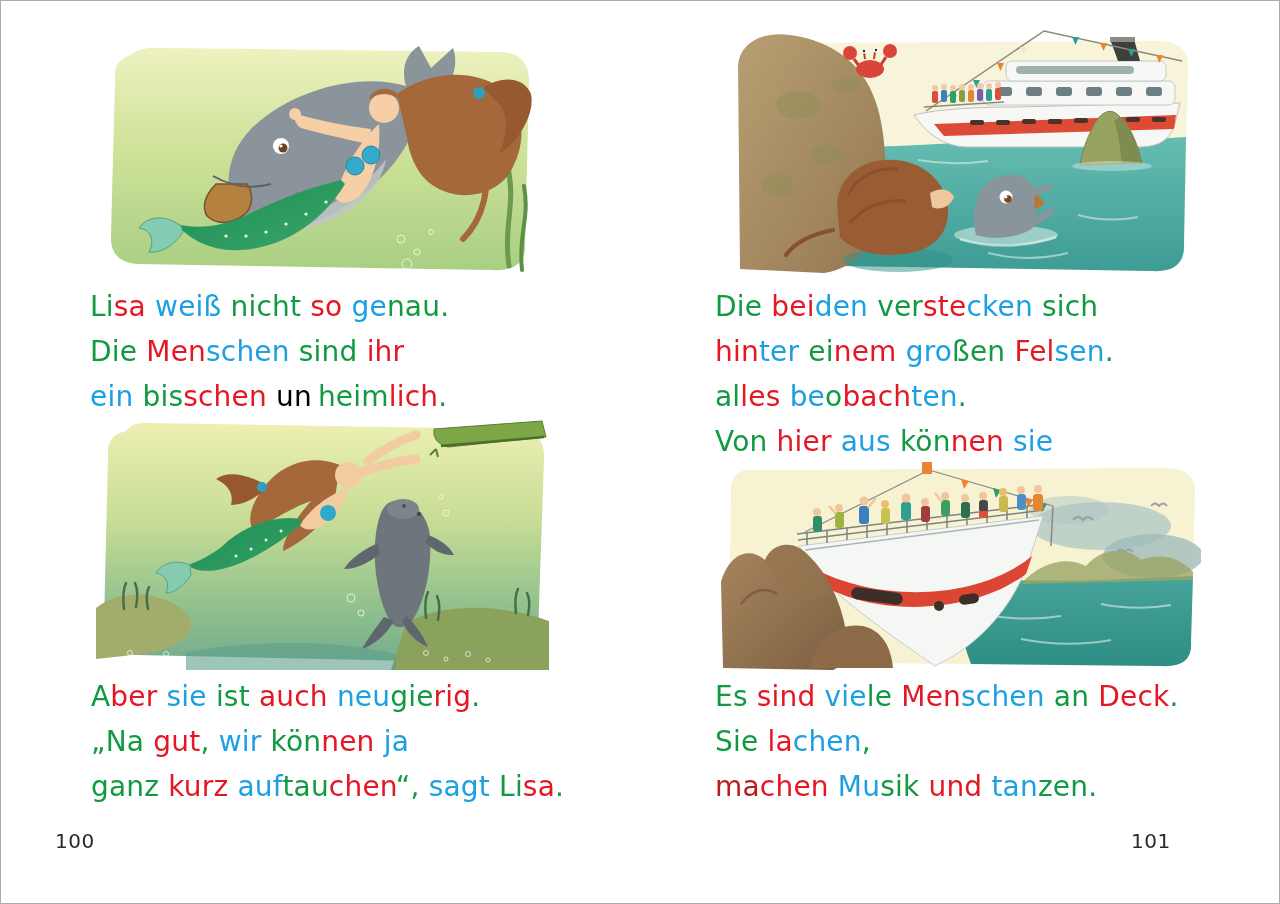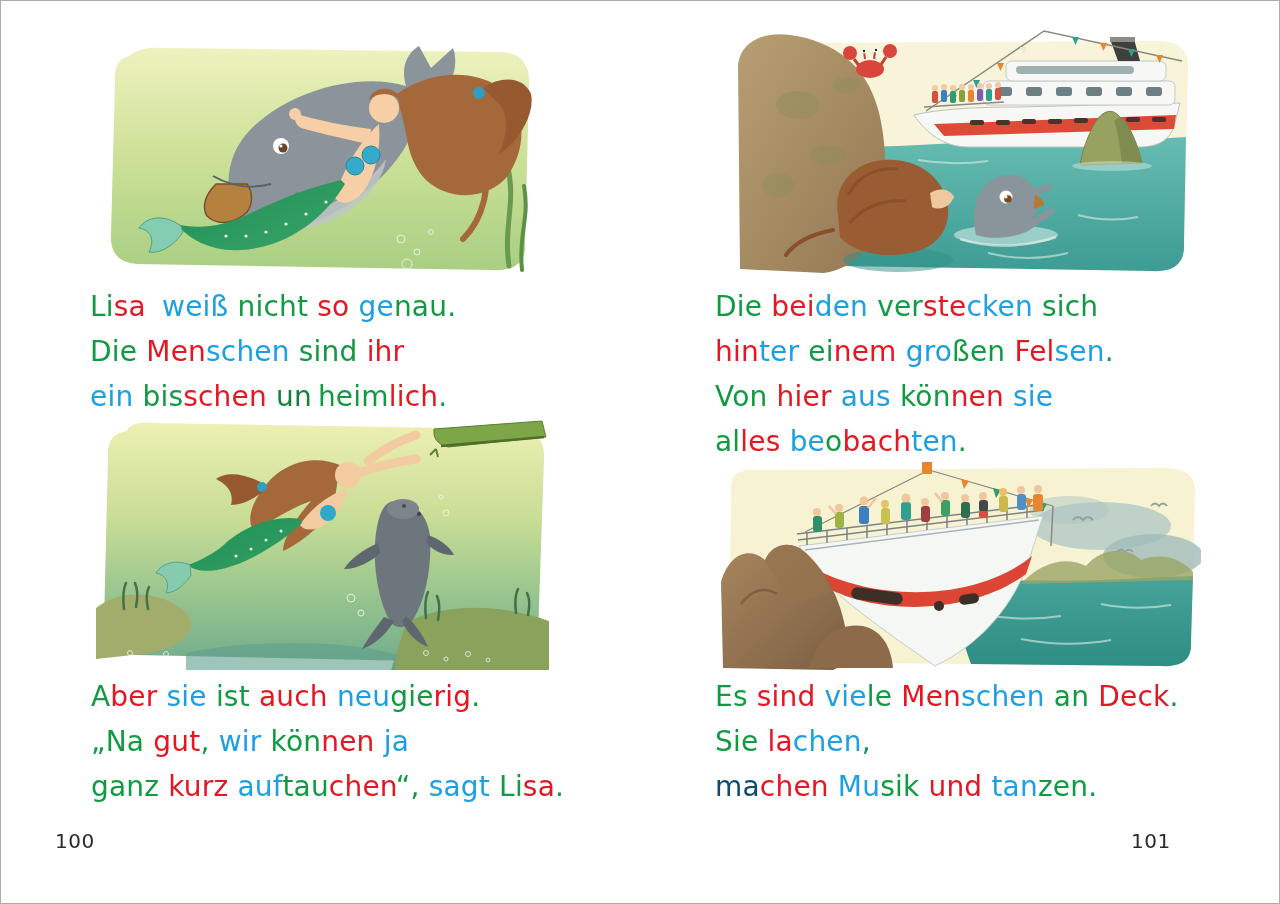--- a/index.html
+++ b/index.html
@@ -83,23 +83,23 @@
       </g>
       <g stroke="#f3f8e8" fill="none" opacity="0.85">
         <circle cx="300" cy="205" r="4"></circle>
           <circle cx="316" cy="218" r="3"></circle>
           <circle cx="306" cy="230" r="5"></circle>
           <circle cx="330" cy="198" r="2.4"></circle>
       </g>
     </svg>
 
     <div class="textblock" style="left:89px;top:283px">
-      <div class="line"><span style="color: rgb(18, 154, 66);">Li</span><span style="color: rgb(229, 23, 35);">sa </span><span style="color: rgb(29, 160, 225); margin-left: 7px;">weiß </span><span style="color: rgb(18, 154, 66);">nicht </span><span style="color: rgb(229, 23, 35);">so </span><span style="color: rgb(29, 160, 225);">ge</span><span style="color: rgb(18, 154, 66);">nau.</span></div>
+      <div class="line"><span style="color: rgb(18, 154, 66);">Li</span><span style="color: rgb(229, 23, 35);">sa </span><span style="color: rgb(29, 160, 225);">weiß </span><span style="color: rgb(18, 154, 66);">nicht </span><span style="color: rgb(229, 23, 35);">so </span><span style="color: rgb(29, 160, 225);">ge</span><span style="color: rgb(18, 154, 66);">nau.</span></div>
       <div class="line"><span style="color: rgb(18, 154, 66);">Die </span><span style="color: rgb(229, 23, 35);">Men</span><span style="color: rgb(29, 160, 225);">schen </span><span style="color: rgb(18, 154, 66);">sind </span><span style="color: rgb(229, 23, 35);">ihr</span></div>
-      <div class="line"><span style="color: rgb(29, 160, 225);">ein </span><span style="color: rgb(18, 154, 66);">bis</span><span style="color: rgb(229, 23, 35);">schen </span><span style="color: #15803d;">un</span><span style="color: rgb(18, 154, 66); margin-left: 6px;">heim</span><span style="color: rgb(229, 23, 35);">lich</span><span style="color: rgb(18, 154, 66);">.</span></div>
+      <div class="line"><span style="color: rgb(29, 160, 225);">ein </span><span style="color: rgb(18, 154, 66);">bis</span><span style="color: rgb(229, 23, 35);">schen </span><span style="color: #000000;">un</span><span style="color: rgb(18, 154, 66); margin-left: 6px;">heim</span><span style="color: rgb(229, 23, 35);">lich</span><span style="color: rgb(18, 154, 66);">.</span></div>
     </div>
 
     <svg class="illu" style="left:95px;top:412px" width="453" height="257" viewBox="0 0 453 257">
       <defs>
         <linearGradient id="g2bg" x1="0" y1="0" x2="0" y2="1">
           <stop offset="0" stop-color="#edf0b2"></stop>
             <stop offset="0.4" stop-color="#c8dd96"></stop>
             <stop offset="0.75" stop-color="#93c28d"></stop>
             <stop offset="1" stop-color="#74ad8d"></stop>
         </linearGradient>
@@ -308,22 +308,22 @@
         <circle cx="268" cy="172" r="6.5" fill="#ffffff"></circle>
         <circle cx="270" cy="174" r="3.8" fill="#7a4a1f"></circle>
         <circle cx="268" cy="172" r="1.4" fill="#ffffff"></circle>
         <path d="M222,214 q46,14 96,-2" stroke="#dff0ea" stroke-width="2.5" fill="none" opacity="0.7"></path>
       </g>
     </svg>
 
     <div class="textblock" style="left:714px;top:283px">
       <div class="line"><span style="color: rgb(18, 154, 66);">Die </span><span style="color: rgb(229, 23, 35);">bei</span><span style="color: rgb(29, 160, 225);">den </span><span style="color: rgb(18, 154, 66);">ver</span><span style="color: rgb(229, 23, 35);">ste</span><span style="color: rgb(29, 160, 225); margin-top: 12px;">cken </span><span style="color: rgb(18, 154, 66); text-align: center;">sich</span></div>
       <div class="line"><span style="color: rgb(229, 23, 35);">hin</span><span style="color: rgb(29, 160, 225);">ter </span><span style="color: rgb(18, 154, 66);">ei</span><span style="color: rgb(229, 23, 35);">nem </span><span style="color: rgb(29, 160, 225);">gro</span><span style="color: rgb(18, 154, 66);">ßen </span><span style="color: rgb(229, 23, 35);">Fel</span><span style="color: rgb(29, 160, 225);">sen</span><span style="color: rgb(18, 154, 66);">.</span></div>
+      <div class="line"><span style="color: rgb(18, 154, 66);">al</span><span style="color: rgb(229, 23, 35);">les </span><span style="color: rgb(29, 160, 225);">be</span><span style="color: rgb(18, 154, 66);">o</span><span style="color: rgb(229, 23, 35);">bach</span><span style="color: rgb(29, 160, 225);">ten</span><span style="color: rgb(18, 154, 66);">.</span></div>
       <div class="line"><span style="color: rgb(18, 154, 66);">Von </span><span style="color: rgb(229, 23, 35);">hier </span><span style="color: rgb(29, 160, 225);">aus </span><span style="color: rgb(18, 154, 66);">kön</span><span style="color: rgb(229, 23, 35);">nen </span><span style="color: rgb(29, 160, 225);">sie</span></div>
-      <div class="line"><span style="color: rgb(18, 154, 66);">al</span><span style="color: rgb(229, 23, 35);">les </span><span style="color: rgb(29, 160, 225);">be</span><span style="color: rgb(18, 154, 66);">o</span><span style="color: rgb(229, 23, 35);">bach</span><span style="color: rgb(29, 160, 225);">ten</span><span style="color: rgb(18, 154, 66);">.</span></div>
     </div>
 
     <svg class="illu" style="left:720px;top:453px" width="480" height="218" viewBox="0 0 480 218">
       <defs>
         <linearGradient id="g4sea" x1="0" y1="0" x2="0" y2="1">
           <stop offset="0" stop-color="#46a49a"></stop>
             <stop offset="1" stop-color="#2e8d84"></stop>
         </linearGradient>
         <linearGradient id="g4rock" x1="0" y1="0" x2="1" y2="1">
           <stop offset="0" stop-color="#a8855d"></stop>
@@ -432,19 +432,19 @@
         <path d="M2,214 L0,128 C8,100 28,92 44,106 C52,88 72,86 86,100 C108,120 122,152 126,184 C128,200 122,212 112,216 Z" fill="url(#g4rock)"></path>
         <path d="M44,106 C52,88 72,86 86,100 C96,110 104,124 110,140 L70,150 Z" fill="#94744f" opacity="0.7"></path>
         <path d="M88,214 C96,184 118,168 142,172 C160,176 170,192 172,214 Z" fill="#8d6b49"></path>
         <path d="M20,150 C30,136 44,132 56,140" stroke="#6b5138" stroke-width="2.5" fill="none" opacity="0.6"></path>
       </g>
     </svg>
 
     <div class="textblock" style="left:714px;top:673px">
       <div class="line"><span style="color: rgb(18, 154, 66);">Es </span><span style="color: rgb(229, 23, 35);">sind </span><span style="color: rgb(29, 160, 225);">vie</span><span style="color: rgb(18, 154, 66);">le </span><span style="color: rgb(229, 23, 35);">Men</span><span style="color: rgb(29, 160, 225);">schen </span><span style="color: rgb(18, 154, 66);">an </span><span style="color: rgb(229, 23, 35);">Deck</span><span style="color: rgb(18, 154, 66);">.</span></div>
       <div class="line"><span style="color: rgb(18, 154, 66);">Sie </span><span style="color: rgb(229, 23, 35);">la</span><span style="color: rgb(29, 160, 225);">chen</span><span style="color: rgb(18, 154, 66);">,</span></div>
-      <div class="line"><span style="color: #0c4a6e;">ma</span><span style="color: rgb(229, 23, 35);">chen </span><span style="color: rgb(29, 160, 225);">Mu</span><span style="color: rgb(18, 154, 66); margin-top: 14px;">sik </span><span style="color: rgb(229, 23, 35);">und </span><span style="color: rgb(29, 160, 225);">tan</span><span style="color: rgb(18, 154, 66);">zen.</span></div>
+      <div class="line"><span style="color: #b91c1c;">ma</span><span style="color: rgb(229, 23, 35);">chen </span><span style="color: rgb(29, 160, 225);">Mu</span><span style="color: rgb(18, 154, 66); margin-top: 14px;">sik </span><span style="color: rgb(229, 23, 35);">und </span><span style="color: rgb(29, 160, 225);">tan</span><span style="color: rgb(18, 154, 66);">zen.</span></div>
     </div>
 
     <div class="pagenum" style="left:1130px;top:828px">101</div>
   </div>
 
 </div>
 
 </body></html>

